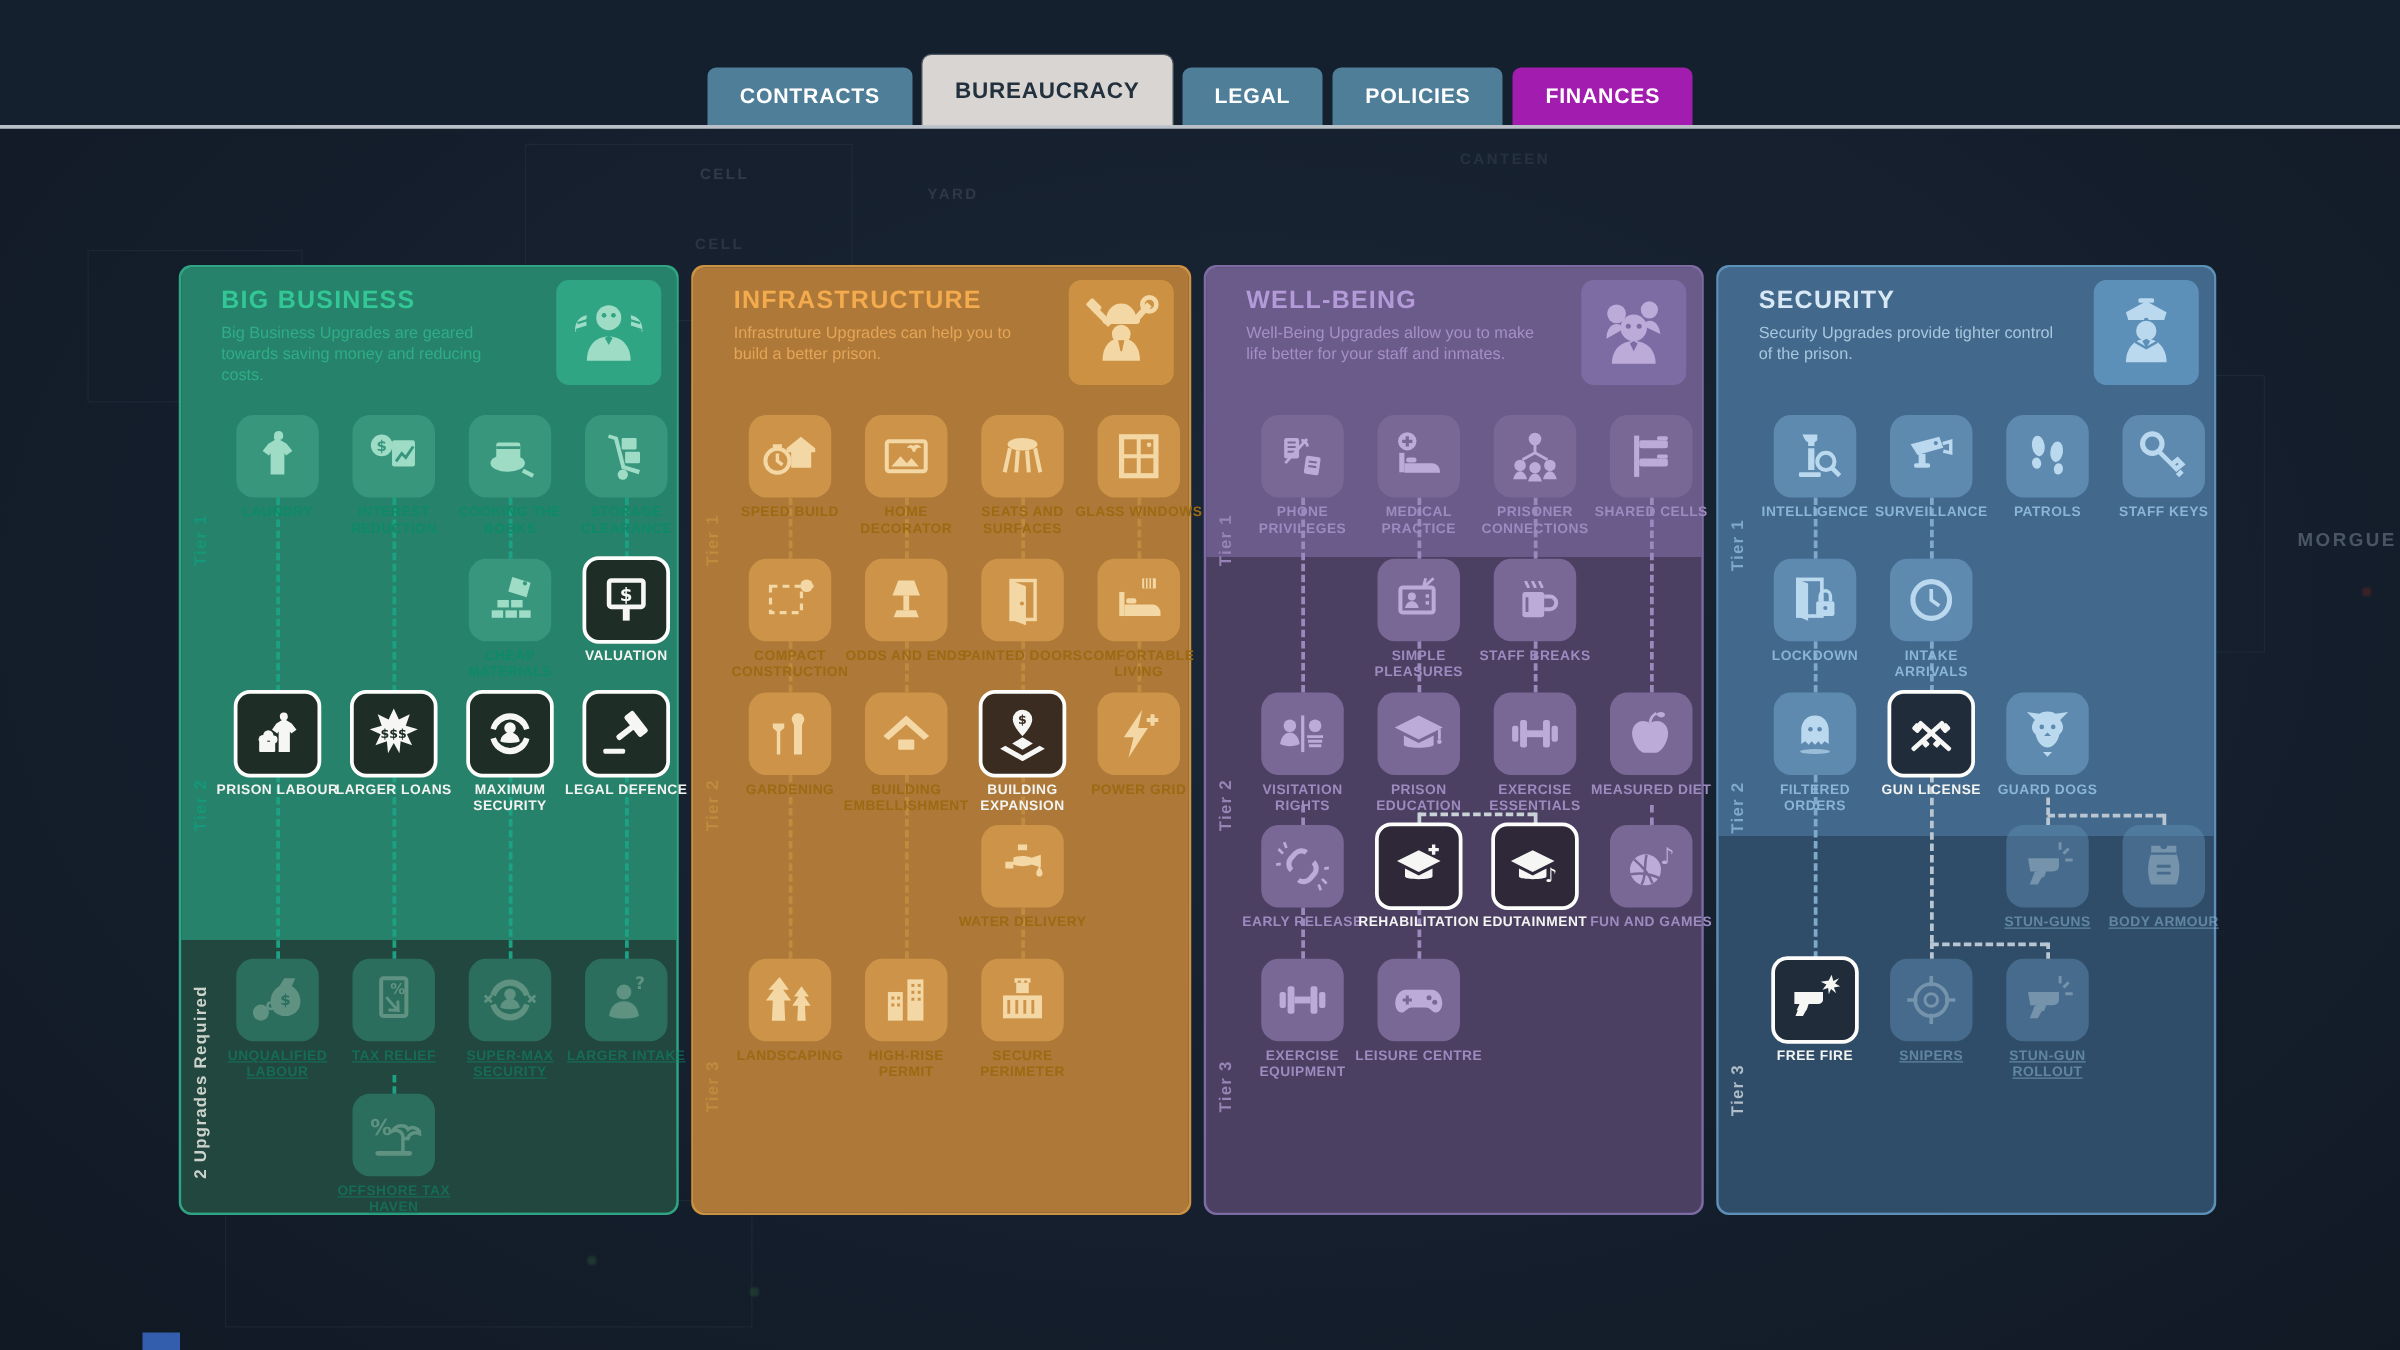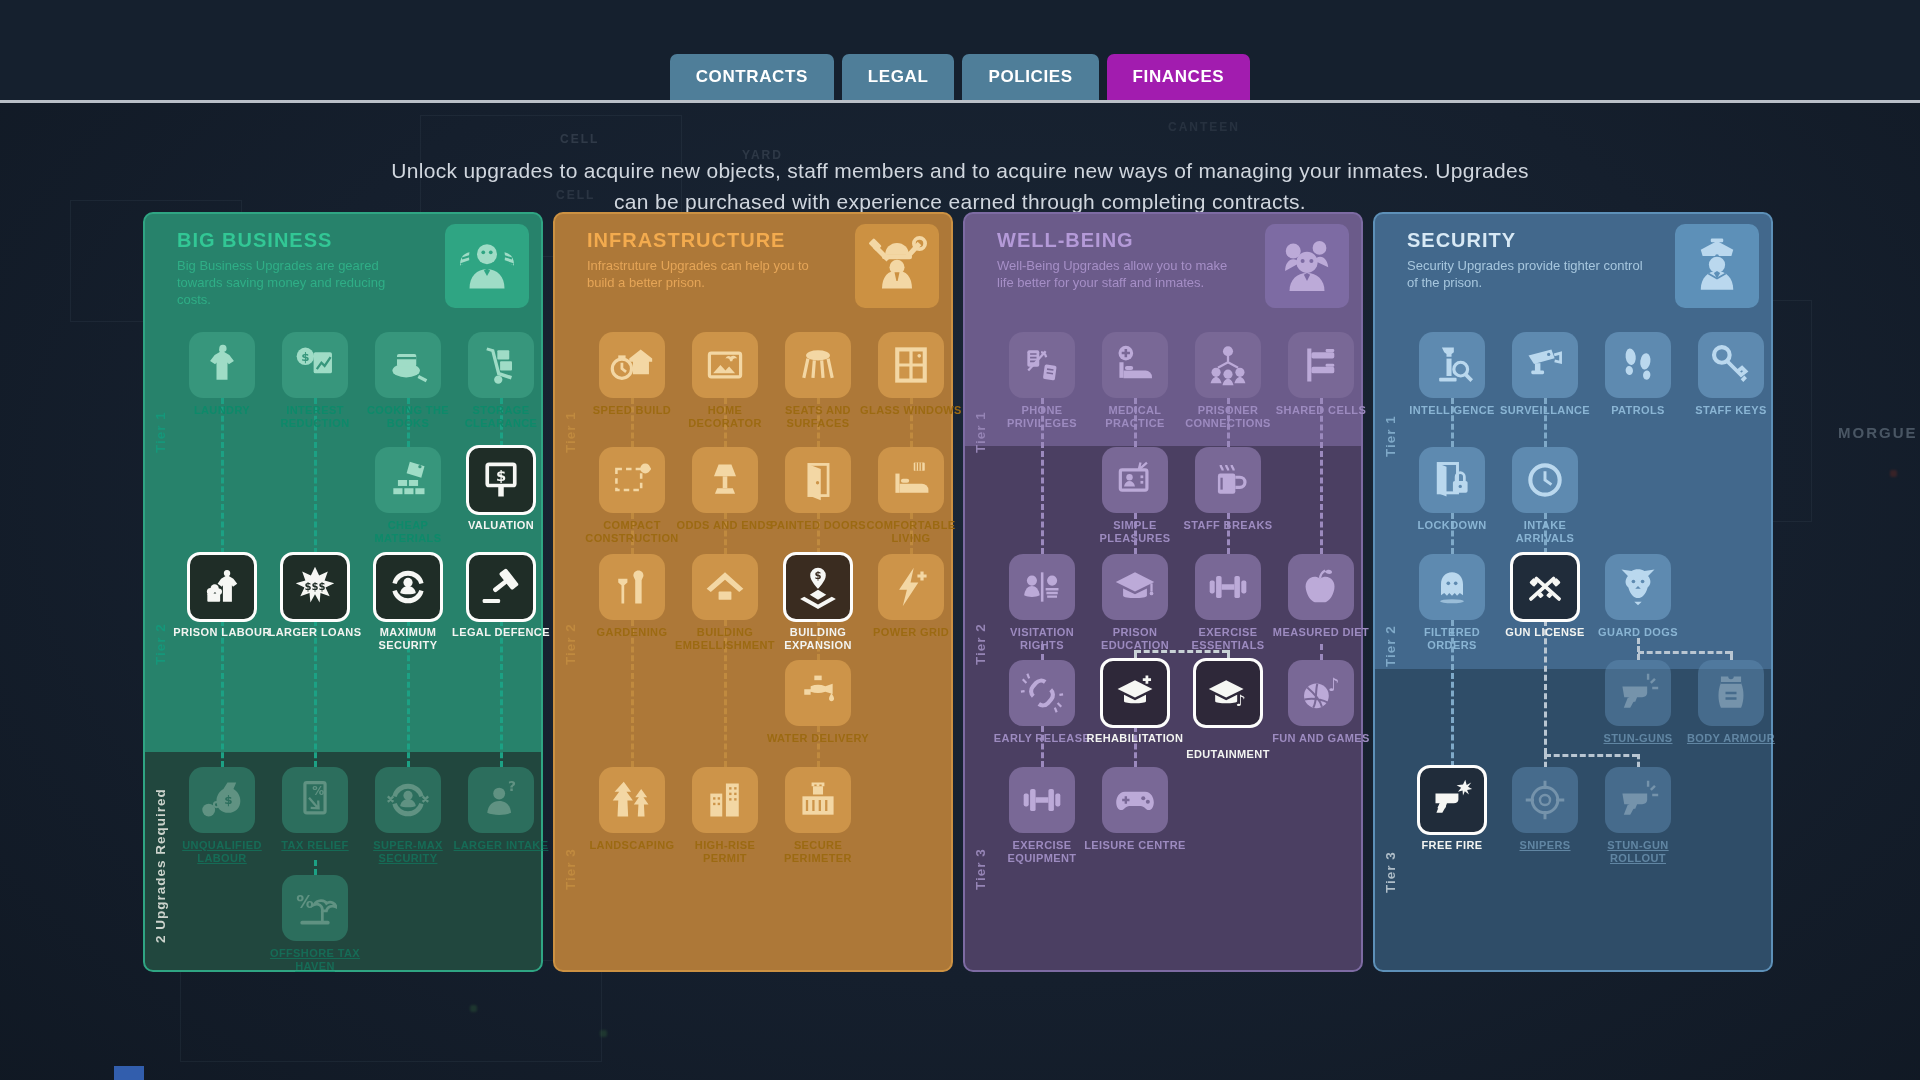--- a/index.html
+++ b/index.html
@@ -70,30 +70,27 @@
       <div class="bg-dot" style="left: 1472px; top: 905px; width: 7px; height: 7px; background: rgb(122, 42, 34); opacity: 0.4;"></div>
       <div class="bg-dot" style="left: 1448px; top: 930px; width: 7px; height: 7px; background: rgb(110, 58, 34); opacity: 0.4;"></div>
       <div class="bg-dot" style="left: 470px; top: 1005px; width: 7px; height: 7px; background: rgb(46, 92, 56); opacity: 0.4;"></div>
       <div class="bg-dot" style="left: 600px; top: 1030px; width: 7px; height: 7px; background: rgb(46, 92, 56); opacity: 0.4;"></div>
       <div class="bg-dot" style="left: 1890px; top: 470px; width: 7px; height: 7px; background: rgb(110, 42, 34); opacity: 0.4;"></div>
     </div>
   <div class="bottom-sliver"></div>
   <div class="topbar">
     <div id="tabs">
         <div class="tab" style="background: rgb(79, 126, 153); color: rgb(255, 255, 255);">CONTRACTS</div>
+        <div class="tab active" style="background: rgb(217, 213, 210); color: rgb(34, 49, 61);">BUREAUCRACY</div>
         <div class="tab" style="background: rgb(79, 126, 153); color: rgb(255, 255, 255);">LEGAL</div>
         <div class="tab" style="background: rgb(79, 126, 153); color: rgb(255, 255, 255);">POLICIES</div>
         <div class="tab" style="background: #a21caf; color: rgb(255, 255, 255);">FINANCES</div>
       </div>
   </div>
   <div class="divider"></div>
-  <p class="intro">
-    <span>Unlock upgrades to acquire new objects, staff members and to acquire new ways of managing your inmates. Upgrades</span><br>
-    <span>can be purchased with experience earned through completing contracts.</span>
-  </p>
   <div id="panels">
       <section class="panel" style="left: 143px; border-color: rgb(47, 165, 131); background: linear-gradient(rgb(39, 130, 107) 0px, rgb(39, 130, 107) 538px, rgb(33, 71, 62) 538px, rgb(33, 71, 62) 100%);">
         <h2 class="panel-title" style="margin: 0px; color: rgb(50, 199, 149);">BIG BUSINESS</h2>
         <p class="panel-desc" style="margin: 0px; color: rgb(47, 174, 134);">Big Business Upgrades are geared towards saving money and reducing costs.</p>
         <div class="badge" style="background: rgb(47, 165, 131); color: rgb(159, 220, 198); --cut: #2fa583;">
           <span style="width: 60px; height: 60px; display: block;"><svg viewBox="0 0 48 48" fill="currentColor" xmlns="http://www.w3.org/2000/svg">
               <circle cx="24" cy="14.5" r="8"></circle>
               <circle cx="21" cy="13" r="1.5" fill="var(--cut)"></circle>
               <circle cx="27" cy="13" r="1.5" fill="var(--cut)"></circle>
               <path d="M10 42c0-10 6-15.5 14-15.5S38 32 38 42z"></path>
@@ -569,21 +566,21 @@
             </svg></span>
         </div>
         <div class="item-label" style="left: 118px; top: 518px; color: rgb(243, 244, 241);">REHABILITATION</div>
         <div class="item unlocked" style="left: 228px; top: 444px; background: rgb(46, 40, 57); color: rgb(246, 247, 244); --cut: #2e2839;">
           <span style="width: 44px; height: 44px; display: block;"><svg viewBox="0 0 48 48" fill="currentColor" xmlns="http://www.w3.org/2000/svg">
               <path d="M22 10L3 19.5 22 29l19-9.5z"></path>
               <path d="M10 26v7c0 3 24 3 24 0v-7l-12 6z"></path>
               <text x="38" y="38" font-size="17" font-weight="bold" text-anchor="middle">♪</text>
             </svg></span>
         </div>
-        <div class="item-label" style="left: 211px; top: 534px; color: rgb(243, 244, 241);">EDUTAINMENT</div>
+        <div class="item-label" style="left: 211px; top: 518px; color: rgb(243, 244, 241);">EDUTAINMENT</div>
         <div class="item normal" style="left: 323px; top: 446px; background: rgb(121, 104, 150); color: rgb(188, 170, 216); --cut: #796896;">
           <span style="width: 44px; height: 44px; display: block;"><svg viewBox="0 0 48 48" fill="currentColor" xmlns="http://www.w3.org/2000/svg">
               <circle cx="19" cy="27" r="13.5"></circle>
               <path d="M9 18c6.5 5.5 13.5 12.5 16 21M20 14c-2.5 8 0 19-4.5 26M6 31c8.5-1.5 18.5 0 25.5 3.5" stroke="var(--cut)" stroke-width="2.2" fill="none"></path>
               <text x="38" y="22" font-size="20" font-weight="bold" text-anchor="middle">♪</text>
             </svg></span>
         </div>
         <div class="item-label" style="left: 304px; top: 518px; color: rgb(157, 139, 192);">FUN AND GAMES</div>
         <div class="item normal" style="left: 44px; top: 553px; background: rgb(121, 104, 150); color: rgb(188, 170, 216); --cut: #796896;">
           <span style="width: 44px; height: 44px; display: block;"><svg viewBox="0 0 48 48" fill="currentColor" xmlns="http://www.w3.org/2000/svg">

